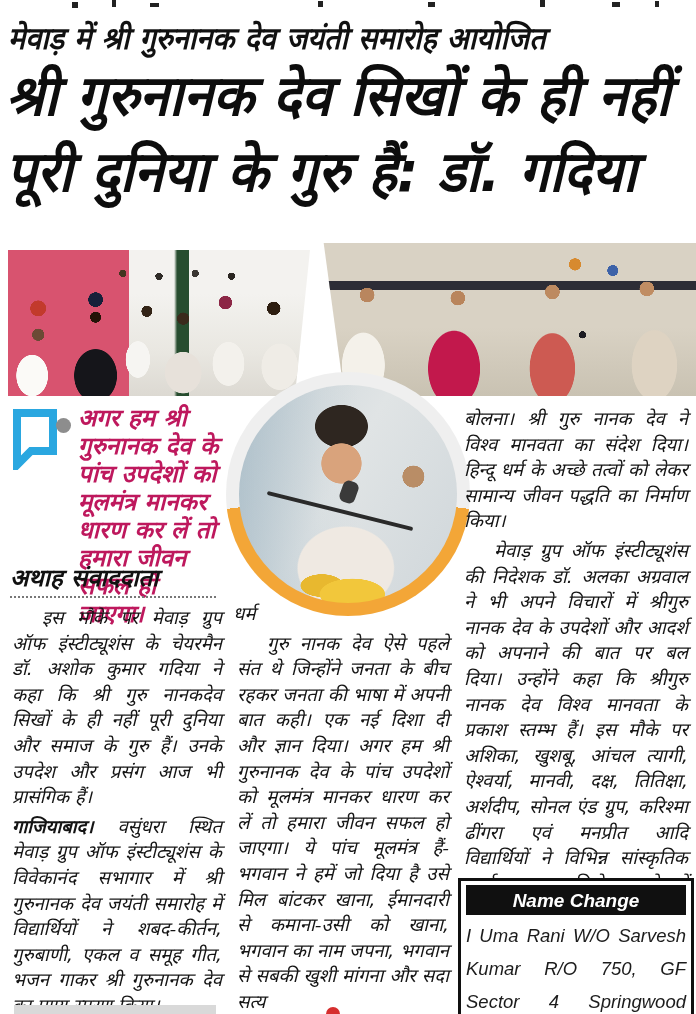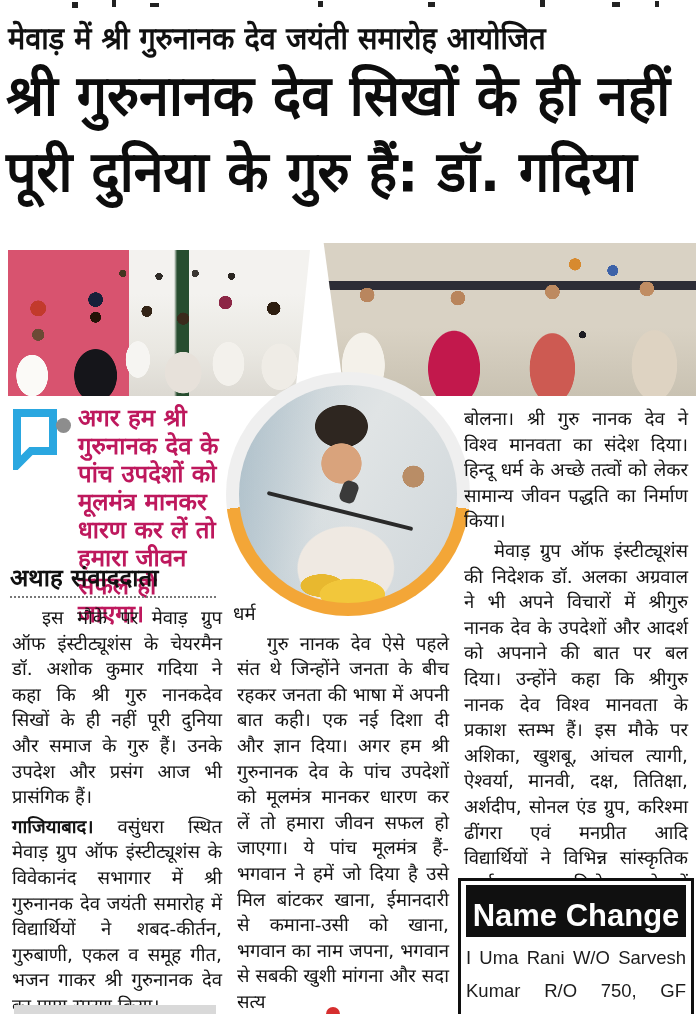--- a/index.html
+++ b/index.html
@@ -1,17 +1,17 @@
 <!DOCTYPE html>
 <html><head>
 <meta charset="utf-8">
 <style>
   html,body{margin:0;padding:0;background:#ffffff;}
   .page{position:relative;width:696px;height:1014px;background:#fff;overflow:hidden;
-        font-family:"DejaVu Sans",sans-serif;color:#1a1a1a;}
+        font-family:"DejaVu Sans",sans-serif;color:#1a1a1a;font-style:italic;}
 
   
   .top-frag{position:absolute;background:#222;}
 
   
   .kicker{position:absolute;left:8px;top:16px;width:680px;margin:0;
           font-size:31px;font-weight:bold;color:#111;white-space:nowrap;
           transform:scaleX(.93);transform-origin:left;}
 
   
@@ -101,22 +101,22 @@
   .col1{left:8px;top:601px;width:218px;}
   .col2{left:233px;top:601px;width:220px;}
   .col3{left:460px;top:402px;width:232px;}
   .first-word{}
   .lead-city{font-weight:bold;}
 
   
   .name-change{position:absolute;left:458px;top:878px;width:236px;height:150px;
                border:3px solid #101010;background:#fff;box-sizing:border-box;padding:4px 5px;}
   .nc-header{background:#101010;color:#ffffff;text-align:center;
-             font-family:"Liberation Sans",sans-serif;font-size:31px;font-weight:bold;
-             padding:13px 0 3px 0;}
+             font-family:"Liberation Sans",sans-serif;font-size:19px;font-weight:bold;
+             padding:5px 0 3px 0;}
   .nc-body{font-family:"Liberation Sans",sans-serif;font-size:18.5px;line-height:33px;
            text-align:justify;color:#1c1c1c;margin-top:4px;}
 
   
   .gray-bar{position:absolute;left:14px;top:1005px;width:202px;height:9px;background:#d9d9d9;}
   .red-dot{position:absolute;left:326px;top:1007px;width:14px;height:14px;border-radius:50%;
            background:#d62e2e;}
 </style>
 </head>
 <body>

